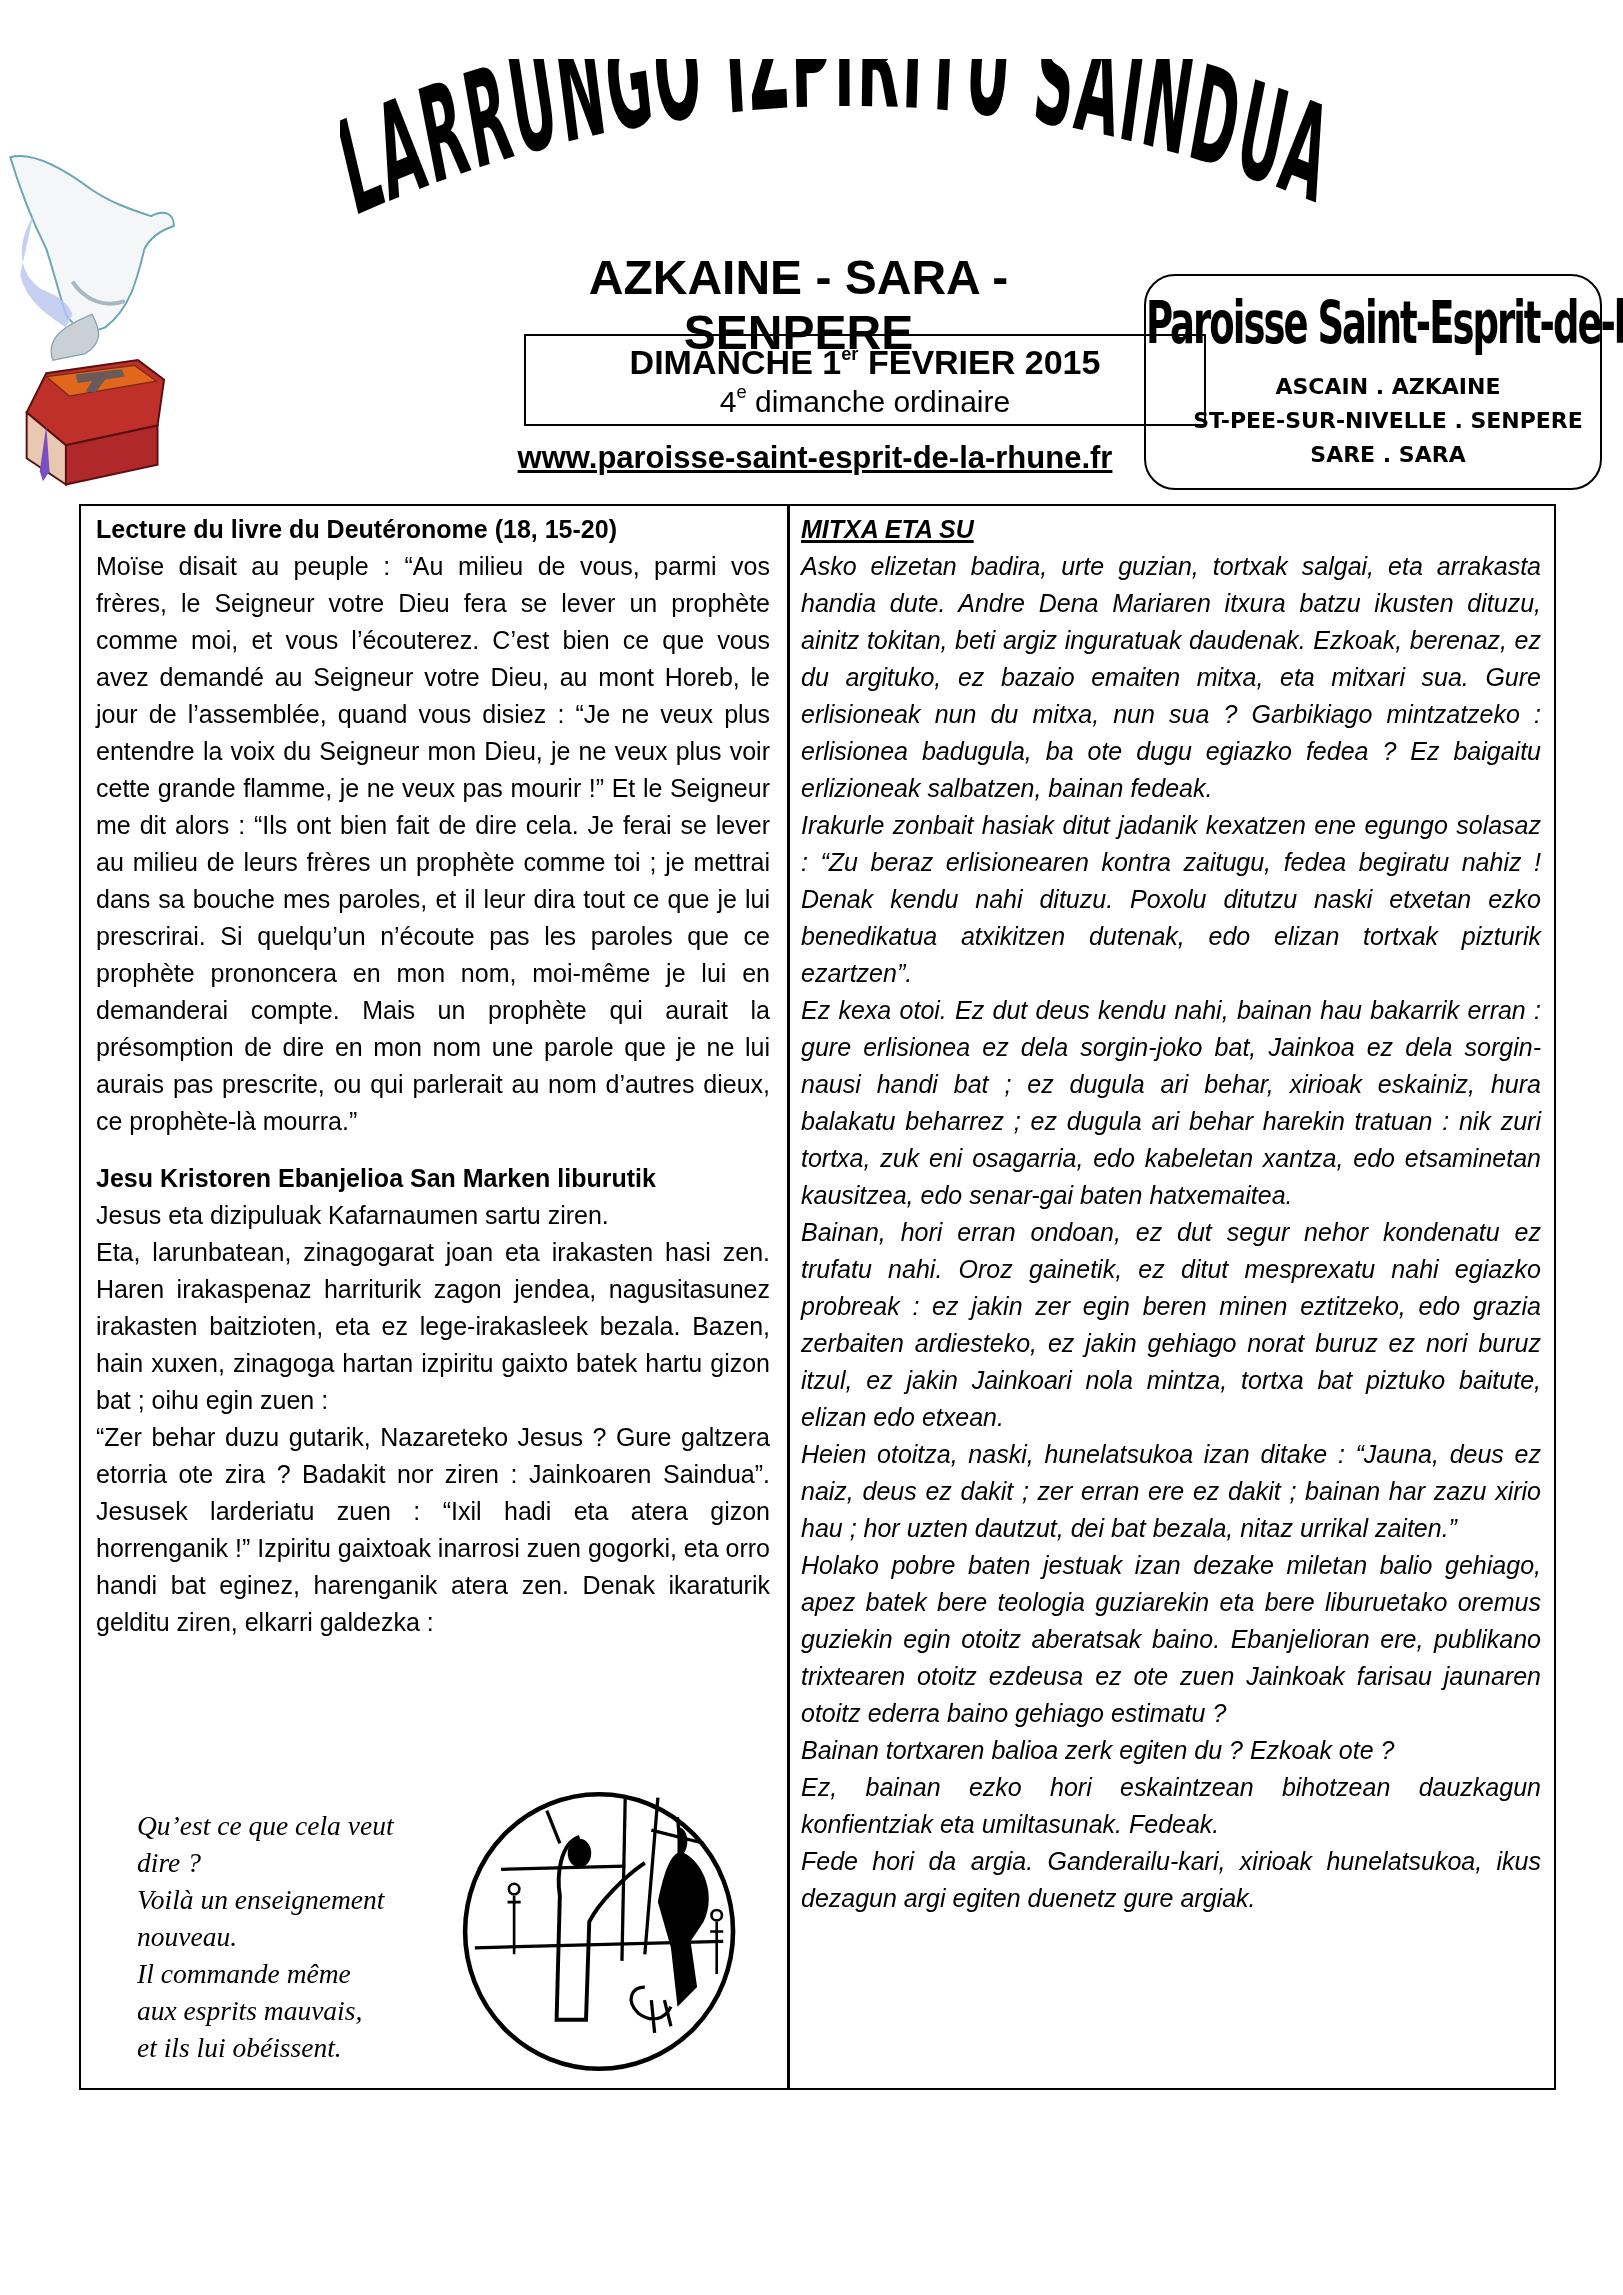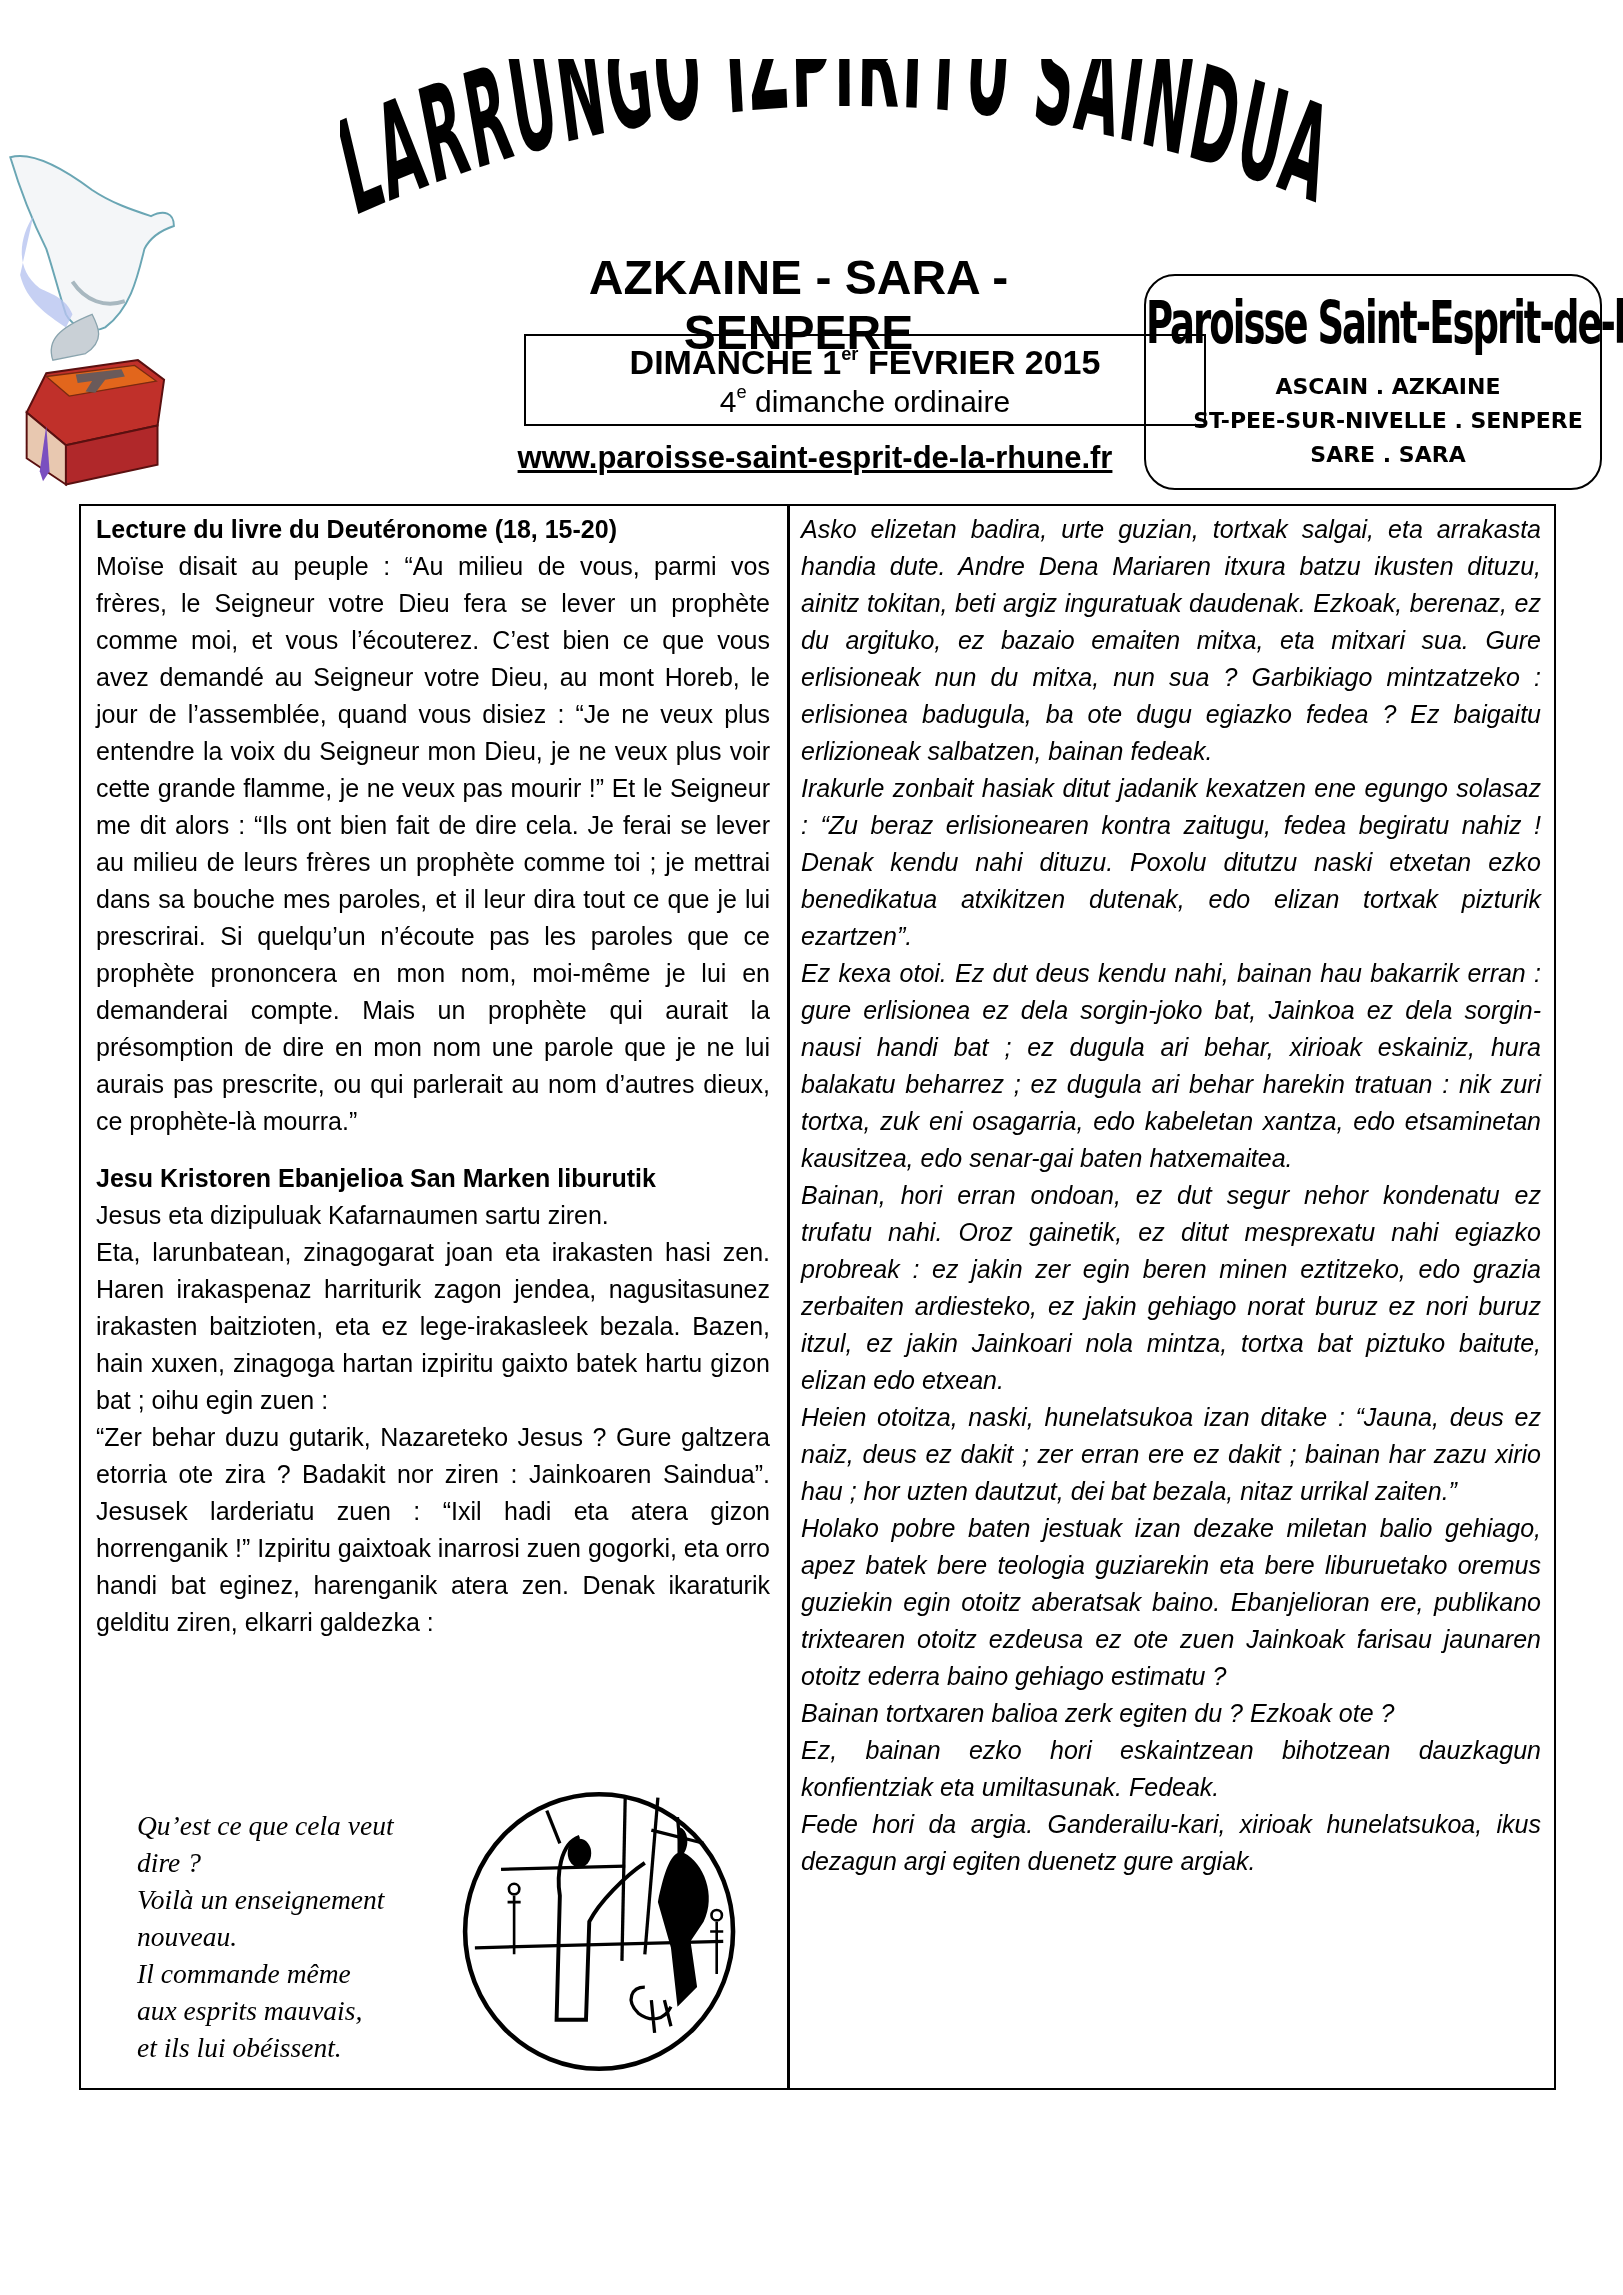--- a/index.html
+++ b/index.html
@@ -135,20 +135,21 @@
 
     <path d="M330 300 C 310 300, 300 320, 320 340 C 340 355, 360 350, 370 330 M 340 320 L 345 370 M 360 320 L 370 360" fill="none" stroke="#000" stroke-width="5"></path>
 
     <path d="M130 160 L 130 250 M 120 170 L 140 170 M 440 200 L 440 280 M 430 215 L 450 215" stroke="#000" stroke-width="4" fill="none"></path>
     <circle cx="130" cy="150" r="8" fill="none" stroke="#000" stroke-width="4"></circle>
     <circle cx="440" cy="190" r="8" fill="none" stroke="#000" stroke-width="4"></circle>
   </svg>
 </div>
 
 <div class="abs col right-col">
+  <p><span class="h-ul">MITXA ETA SU</span></p>
   <p>Asko elizetan badira, urte guzian, tortxak salgai, eta arrakasta handia dute. Andre Dena Mariaren itxura batzu ikusten dituzu, ainitz tokitan, beti argiz inguratuak daudenak. Ezkoak, berenaz, ez du argituko, ez bazaio emaiten mitxa, eta mitxari sua. Gure erlisioneak nun du mitxa, nun sua ? Garbikiago mintzatzeko : erlisionea badugula, ba ote dugu egiazko fedea ? Ez baigaitu erlizioneak salbatzen, bainan fedeak.</p>
   <p>Irakurle zonbait hasiak ditut jadanik kexatzen ene egungo solasaz : “Zu beraz erlisionearen kontra zaitugu, fedea begiratu nahiz ! Denak kendu nahi dituzu. Poxolu ditutzu naski etxetan ezko benedikatua atxikitzen dutenak, edo elizan tortxak pizturik ezartzen”.</p>
   <p>Ez kexa otoi. Ez dut deus kendu nahi, bainan hau bakarrik erran : gure erlisionea ez dela sorgin-joko bat, Jainkoa ez dela sorgin-nausi handi bat ; ez dugula ari behar, xirioak eskainiz, hura balakatu beharrez ; ez dugula ari behar harekin tratuan : nik zuri tortxa, zuk eni osagarria, edo kabeletan xantza, edo etsaminetan kausitzea, edo senar-gai baten hatxemaitea.</p>
   <p>Bainan, hori erran ondoan, ez dut segur nehor kondenatu ez trufatu nahi. Oroz gainetik, ez ditut mesprexatu nahi egiazko probreak : ez jakin zer egin beren minen eztitzeko, edo grazia zerbaiten ardiesteko, ez jakin gehiago norat buruz ez nori buruz itzul, ez jakin Jainkoari nola mintza, tortxa bat piztuko baitute, elizan edo etxean.</p>
   <p>Heien otoitza, naski, hunelatsukoa izan ditake : “Jauna, deus ez naiz, deus ez dakit ; zer erran ere ez dakit ; bainan har zazu xirio hau ; hor uzten dautzut, dei bat bezala, nitaz urrikal zaiten.”</p>
   <p>Holako pobre baten jestuak izan dezake miletan balio gehiago, apez batek bere teologia guziarekin eta bere liburuetako oremus guziekin egin otoitz aberatsak baino. Ebanjelioran ere, publikano trixtearen otoitz ezdeusa ez ote zuen Jainkoak farisau jaunaren otoitz ederra baino gehiago estimatu ?</p>
   <p>Bainan tortxaren balioa zerk egiten du ? Ezkoak ote ?</p>
   <p>Ez, bainan ezko hori eskaintzean bihotzean dauzkagun konfientziak eta umiltasunak. Fedeak.</p>
   <p>Fede hori da argia. Ganderailu-kari, xirioak hunelatsukoa, ikus dezagun argi egiten duenetz gure argiak.</p>
 </div>

